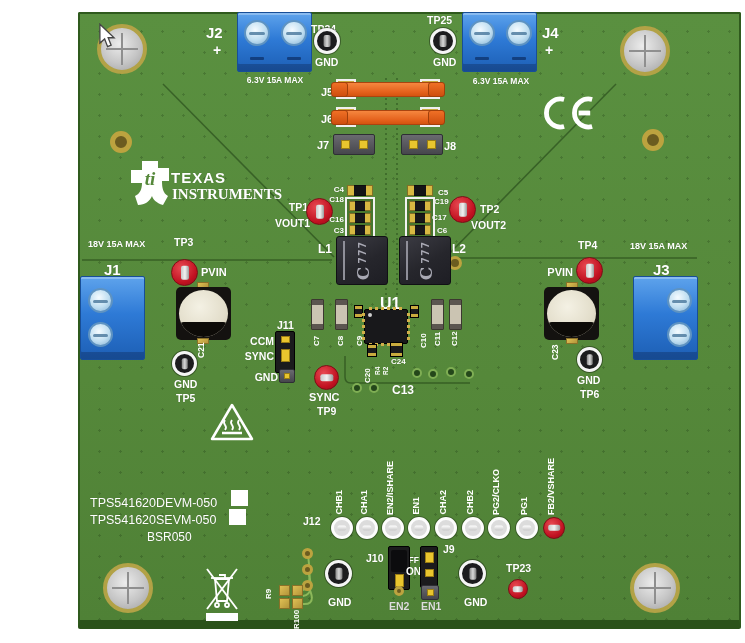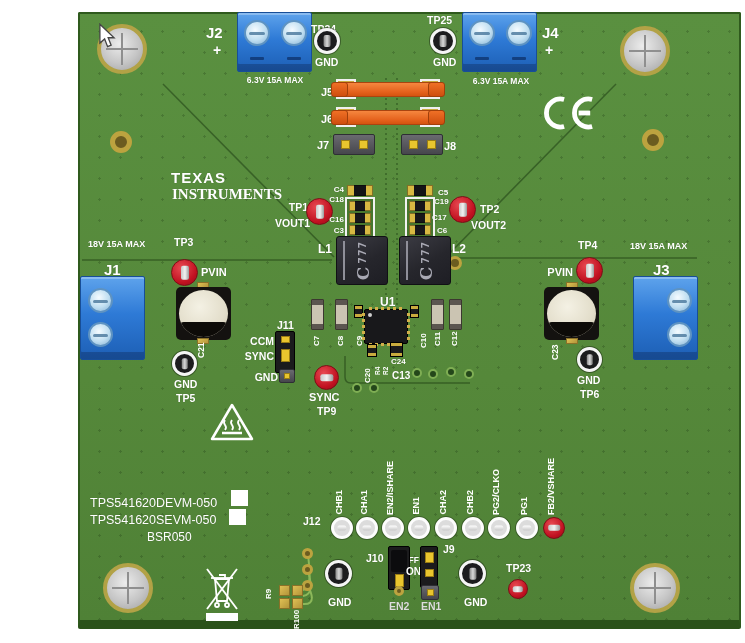--- a/index.html
+++ b/index.html
@@ -202,20 +202,26 @@
     <span class="sr">CE</span>
     <svg width="58" height="38" viewBox="0 0 60 38">
       <g fill="none" stroke="#fff" stroke-width="5">
         <path d="M27,5 A14.5,14.5 0 1 0 27,33"></path>
         <path d="M56,5 A14.5,14.5 0 1 0 56,33"></path>
         <path d="M42,19 H54"></path>
       </g>
     </svg>
   </div>
 
+  <div style="position:absolute;left:130px;top:160px">
+    <svg width="40" height="46" viewBox="0 0 40 46">
+      <path d="M12,1 h16 v7 h11 v13 h-7 c0,7 1,12 6,15 l-5,9 c-7,-2 -10,-6 -11,-9 c-2,5 -7,9 -14,9 l-3,-9 c5,-2 7,-7 7,-13 h-11 v-13 h11 z" fill="#fff"></path>
+      <text x="20" y="25" font-size="19" font-style="italic" font-weight="bold" fill="#55883a" text-anchor="middle" font-family="Liberation Serif, serif">ti</text>
+    </svg>
+  </div>
   <div class="lbl" style="left:171px;top:170px;font-size:15px;letter-spacing:1px;font-family:Liberation Sans, sans-serif">TEXAS</div>
   <div class="lbl" style="left:172px;top:187px;font-size:15px;font-family:'Liberation Serif',serif">INSTRUMENTS</div>
 
   <div class="lbl" style="left:276px;top:202px;width:32px;text-align:right">TP1</div>
   <div class="tp tp-red" style="left:306px;top:198px;width:27px;height:27px">
       <i></i>
     </div>
   <div class="lbl" style="left:272px;top:218px;width:38px;text-align:right">VOUT1</div>
 
   <div class="lbl" style="left:316px;top:186px;width:28px;text-align:right;font-size:8px">C4</div>
@@ -325,21 +331,21 @@
   <div class="lbl" style="left:240px;top:351px;width:34px;text-align:right">SYNC</div>
   <div class="jmp" style="left:275px;top:331px;width:20px;height:42px">
     <span class="pin" style="left:5px;top:4px;width:9px;height:7px"></span>
     <span class="pin" style="left:5px;top:17px;width:9px;height:13px"></span>
   </div>
   <div class="lbl" style="left:250px;top:372px;width:28px;text-align:right">GND</div>
   <div class="hdr2" style="left:279px;top:369px;width:14px;height:12px">
     <span class="pin" style="left:4px;top:3px;width:6px;height:6px"></span>
   </div>
 
-  <div class="lbl" style="left:380px;top:296px;font-size:12px">U1</div>
+  <div class="lbl" style="left:380px;top:296px;font-size:16px">U1</div>
   <div class="gcap" style="left:311px;top:299px;width:13px;height:31px"></div>
   <div class="gcap" style="left:335px;top:299px;width:13px;height:31px"></div>
   <div class="smallcap" style="left:354px;top:305px;width:9px;height:13px"></div>
   <div class="chip" style="left:364px;top:309px;width:42px;height:33px">
     <span class="pl"></span>
       <span class="pr"></span>
       <span class="pt"></span>
       <span class="pb"></span>
       <span class="dot"></span>
   </div>
@@ -348,21 +354,21 @@
   <div class="gcap" style="left:449px;top:299px;width:13px;height:31px"></div>
   <div class="vlbl" style="left:313px;top:331px;height:15px;font-size:8px">C7</div>
   <div class="vlbl" style="left:337px;top:331px;height:15px;font-size:8px">C8</div>
   <div class="vlbl" style="left:356px;top:331px;height:15px;font-size:8px">C9</div>
   <div class="vlbl" style="left:420px;top:333px;height:15px;font-size:8px">C10</div>
   <div class="vlbl" style="left:434px;top:331px;height:15px;font-size:8px">C11</div>
   <div class="vlbl" style="left:451px;top:331px;height:15px;font-size:8px">C12</div>
   <div class="smallcap" style="left:367px;top:344px;width:10px;height:13px"></div>
   <div class="smallcap" style="left:390px;top:342px;width:13px;height:15px"></div>
   <div class="lbl" style="left:391px;top:358px;font-size:8px">C24</div>
-  <div class="lbl" style="left:392px;top:371px;font-size:10px">C13</div>
+  <div class="lbl" style="left:392px;top:384px;font-size:12px">C13</div>
   <div class="vlbl" style="left:364px;top:363px;height:20px;font-size:8px">C20</div>
   <div class="vlbl" style="left:375px;top:362px;height:13px;font-size:6.5px">R4</div>
   <div class="vlbl" style="left:383px;top:362px;height:13px;font-size:6.5px">R2</div>
   <div class="gvia" style="left:352px;top:383px;width:10px;height:10px"></div>
   <div class="gvia" style="left:369px;top:383px;width:10px;height:10px"></div>
   <div class="gvia" style="left:412px;top:368px;width:10px;height:10px"></div>
   <div class="gvia" style="left:428px;top:369px;width:10px;height:10px"></div>
   <div class="gvia" style="left:446px;top:367px;width:10px;height:10px"></div>
   <div class="gvia" style="left:464px;top:369px;width:10px;height:10px"></div>
   <div class="tp tp-red hslot" style="left:314px;top:365px;width:25px;height:25px">

